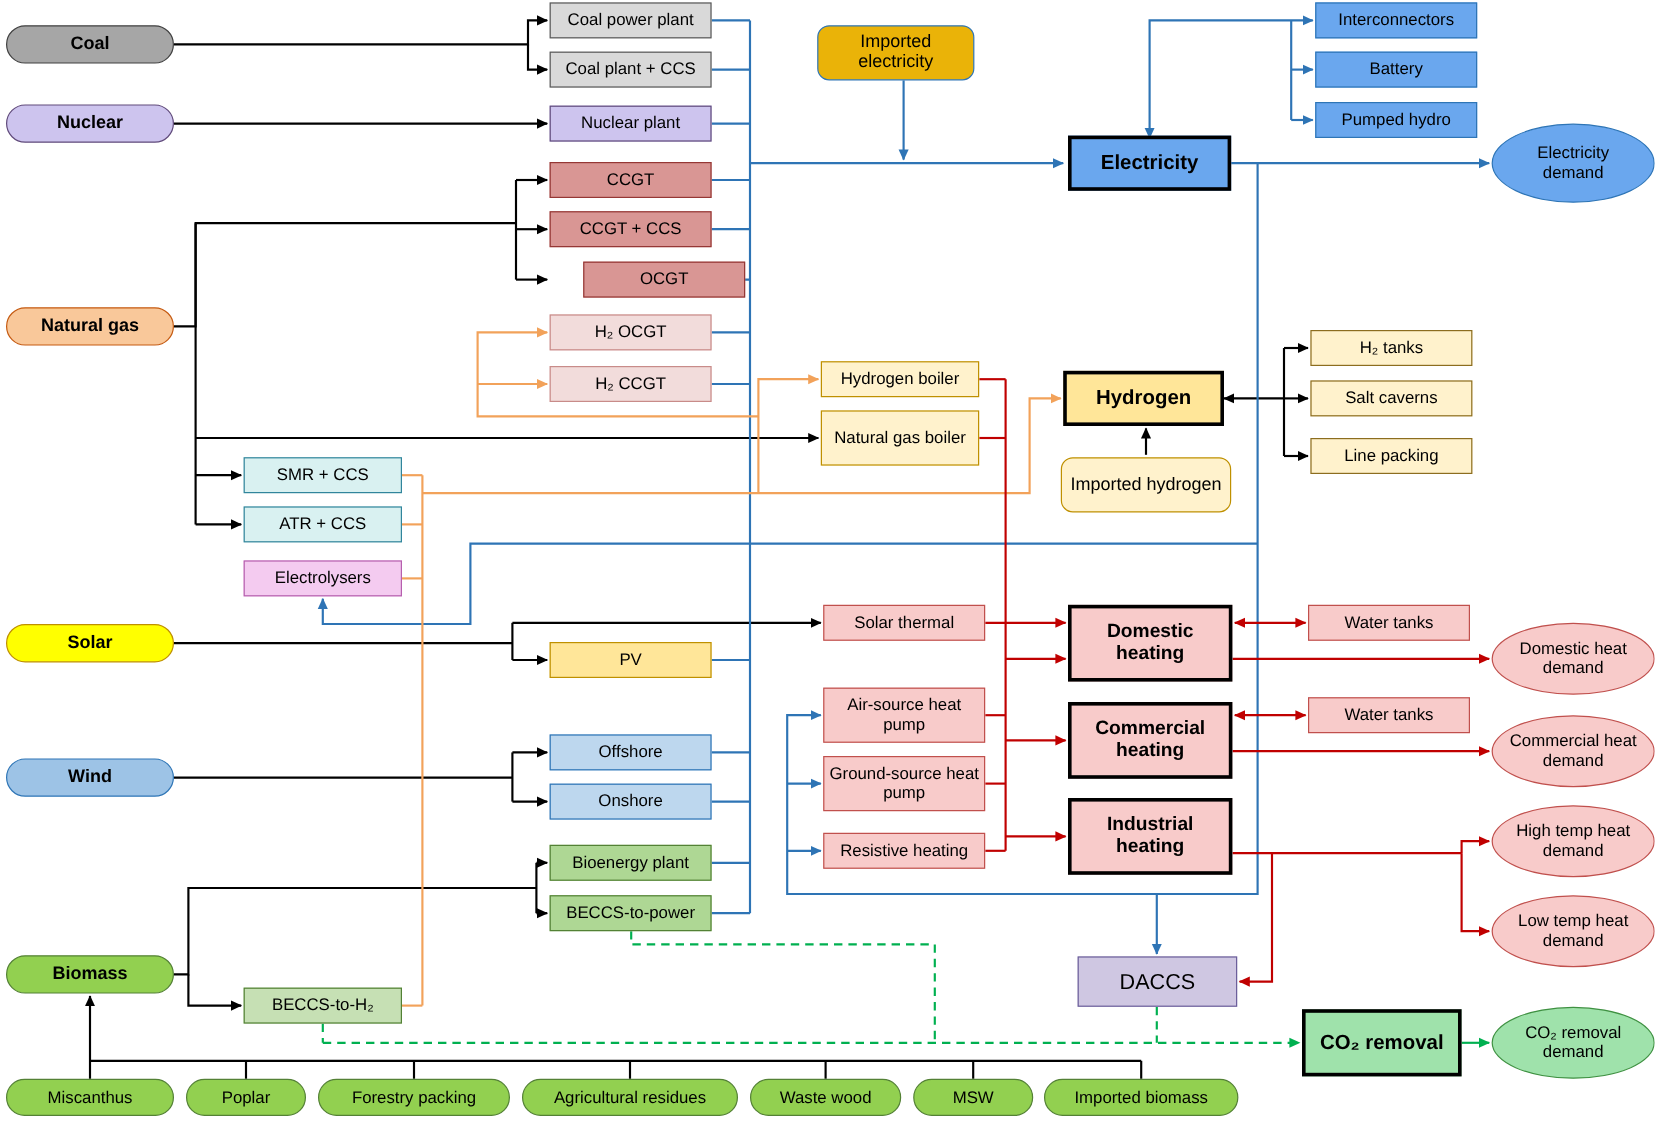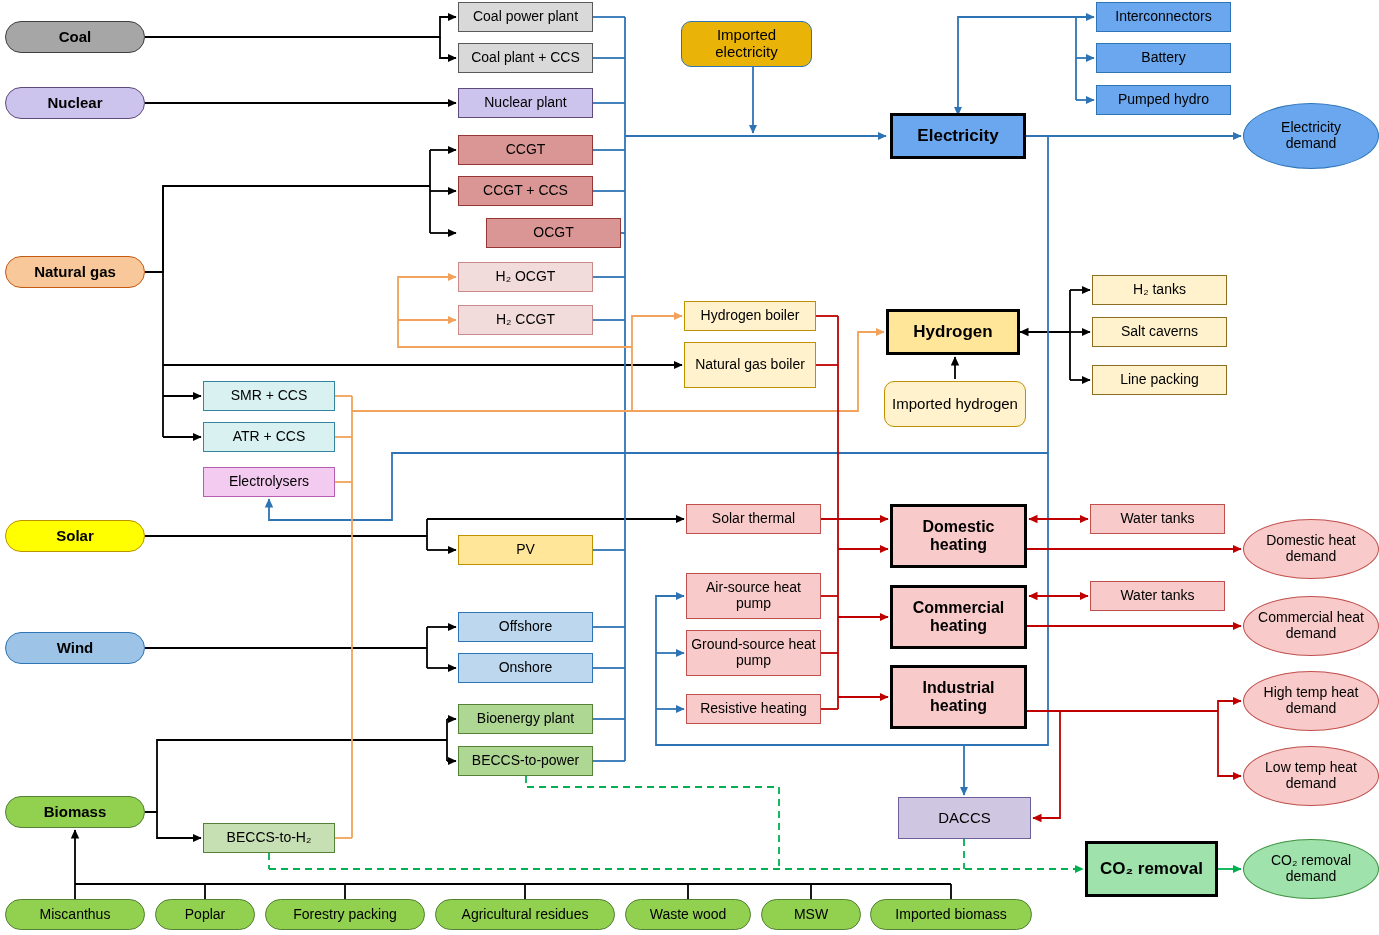--- a/index.html
+++ b/index.html
@@ -188,21 +188,21 @@
     <div class="node s-box" style="left: 686px; top: 504px; width: 135px; height: 30px; background: rgb(248, 203, 202); border-color: rgb(192, 80, 77); border-width: 1.5px; font-size: 14px;">Solar thermal</div>
     <div class="node s-box" style="left: 686px; top: 573px; width: 135px; height: 46px; background: rgb(248, 203, 202); border-color: rgb(192, 80, 77); border-width: 1.5px; font-size: 14px;">Air-source heat pump</div>
     <div class="node s-box" style="left: 686px; top: 630px; width: 135px; height: 46px; background: rgb(248, 203, 202); border-color: rgb(192, 80, 77); border-width: 1.5px; font-size: 14px;">Ground-source heat pump</div>
     <div class="node s-box" style="left: 686px; top: 694px; width: 135px; height: 30px; background: rgb(248, 203, 202); border-color: rgb(192, 80, 77); border-width: 1.5px; font-size: 14px;">Resistive heating</div>
     <div class="node s-box" style="left: 890px; top: 113px; width: 136px; height: 46px; background: rgb(106, 167, 238); border-color: rgb(0, 0, 0); border-width: 3px; font-size: 17px; font-weight: 700;">Electricity</div>
     <div class="node s-box" style="left: 886px; top: 309px; width: 134px; height: 46px; background: rgb(255, 230, 153); border-color: rgb(0, 0, 0); border-width: 3px; font-size: 17px; font-weight: 700;">Hydrogen</div>
     <div class="node s-round" style="left: 884px; top: 381px; width: 142px; height: 46px; background: rgb(255, 242, 204); border-color: rgb(191, 144, 0); border-width: 1.5px; font-size: 15px;">Imported hydrogen</div>
     <div class="node s-box" style="left: 890px; top: 504px; width: 137px; height: 64px; background: rgb(248, 203, 202); border-color: rgb(0, 0, 0); border-width: 3px; font-size: 16px; font-weight: 700;">Domestic heating</div>
     <div class="node s-box" style="left: 890px; top: 585px; width: 137px; height: 64px; background: rgb(248, 203, 202); border-color: rgb(0, 0, 0); border-width: 3px; font-size: 16px; font-weight: 700;">Commercial heating</div>
     <div class="node s-box" style="left: 890px; top: 665px; width: 137px; height: 64px; background: rgb(248, 203, 202); border-color: rgb(0, 0, 0); border-width: 3px; font-size: 16px; font-weight: 700;">Industrial heating</div>
-    <div class="node s-box" style="left: 898px; top: 797px; width: 133px; height: 42px; background: rgb(207, 199, 226); border-color: rgb(108, 95, 155); border-width: 1.5px; font-size: 15px;">DACCS</div>
+    <div class="node s-box" style="left: 898px; top: 797px; width: 133px; height: 42px; background: rgb(207, 199, 226); border-color: rgb(108, 95, 155); border-width: 1.5px; font-size: 18px;">DACCS</div>
     <div class="node s-box" style="left: 1085px; top: 841px; width: 133px; height: 56px; background: rgb(159, 226, 171); border-color: rgb(0, 0, 0); border-width: 3px; font-size: 17px; font-weight: 700;">CO₂ removal</div>
     <div class="node s-box" style="left: 1096px; top: 2px; width: 135px; height: 30px; background: rgb(106, 167, 238); border-color: rgb(46, 117, 182); border-width: 1.5px; font-size: 14px;">Interconnectors</div>
     <div class="node s-box" style="left: 1096px; top: 43px; width: 135px; height: 30px; background: rgb(106, 167, 238); border-color: rgb(46, 117, 182); border-width: 1.5px; font-size: 14px; text-align: center;">Battery</div>
     <div class="node s-box" style="left: 1096px; top: 85px; width: 135px; height: 30px; background: rgb(106, 167, 238); border-color: rgb(46, 117, 182); border-width: 1.5px; font-size: 14px;">Pumped hydro</div>
     <div class="node s-box" style="left: 1092px; top: 275px; width: 135px; height: 30px; background: rgb(255, 242, 204); border-color: rgb(140, 109, 31); border-width: 1.5px; font-size: 14px;">H₂ tanks</div>
     <div class="node s-box" style="left: 1092px; top: 317px; width: 135px; height: 30px; background: rgb(255, 242, 204); border-color: rgb(140, 109, 31); border-width: 1.5px; font-size: 14px;">Salt caverns</div>
     <div class="node s-box" style="left: 1092px; top: 365px; width: 135px; height: 30px; background: rgb(255, 242, 204); border-color: rgb(140, 109, 31); border-width: 1.5px; font-size: 14px;">Line packing</div>
     <div class="node s-box" style="left: 1090px; top: 504px; width: 135px; height: 30px; background: rgb(248, 203, 202); border-color: rgb(192, 80, 77); border-width: 1.5px; font-size: 14px;">Water tanks</div>
     <div class="node s-box" style="left: 1090px; top: 581px; width: 135px; height: 30px; background: rgb(248, 203, 202); border-color: rgb(192, 80, 77); border-width: 1.5px; font-size: 14px;">Water tanks</div>
     <div class="node s-ellipse" style="left: 1243px; top: 103px; width: 136px; height: 66px; background: rgb(106, 167, 238); border-color: rgb(46, 117, 182); border-width: 1.5px; font-size: 14px;">Electricity demand</div>

